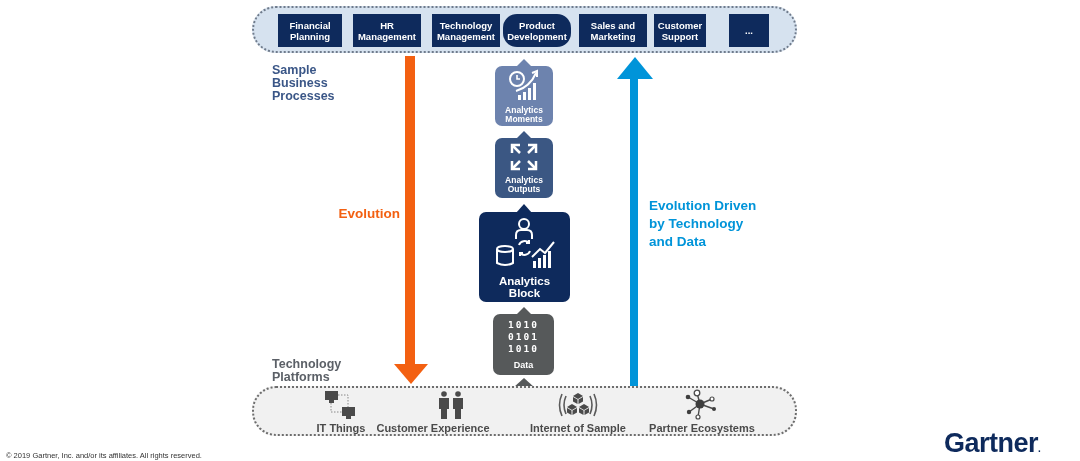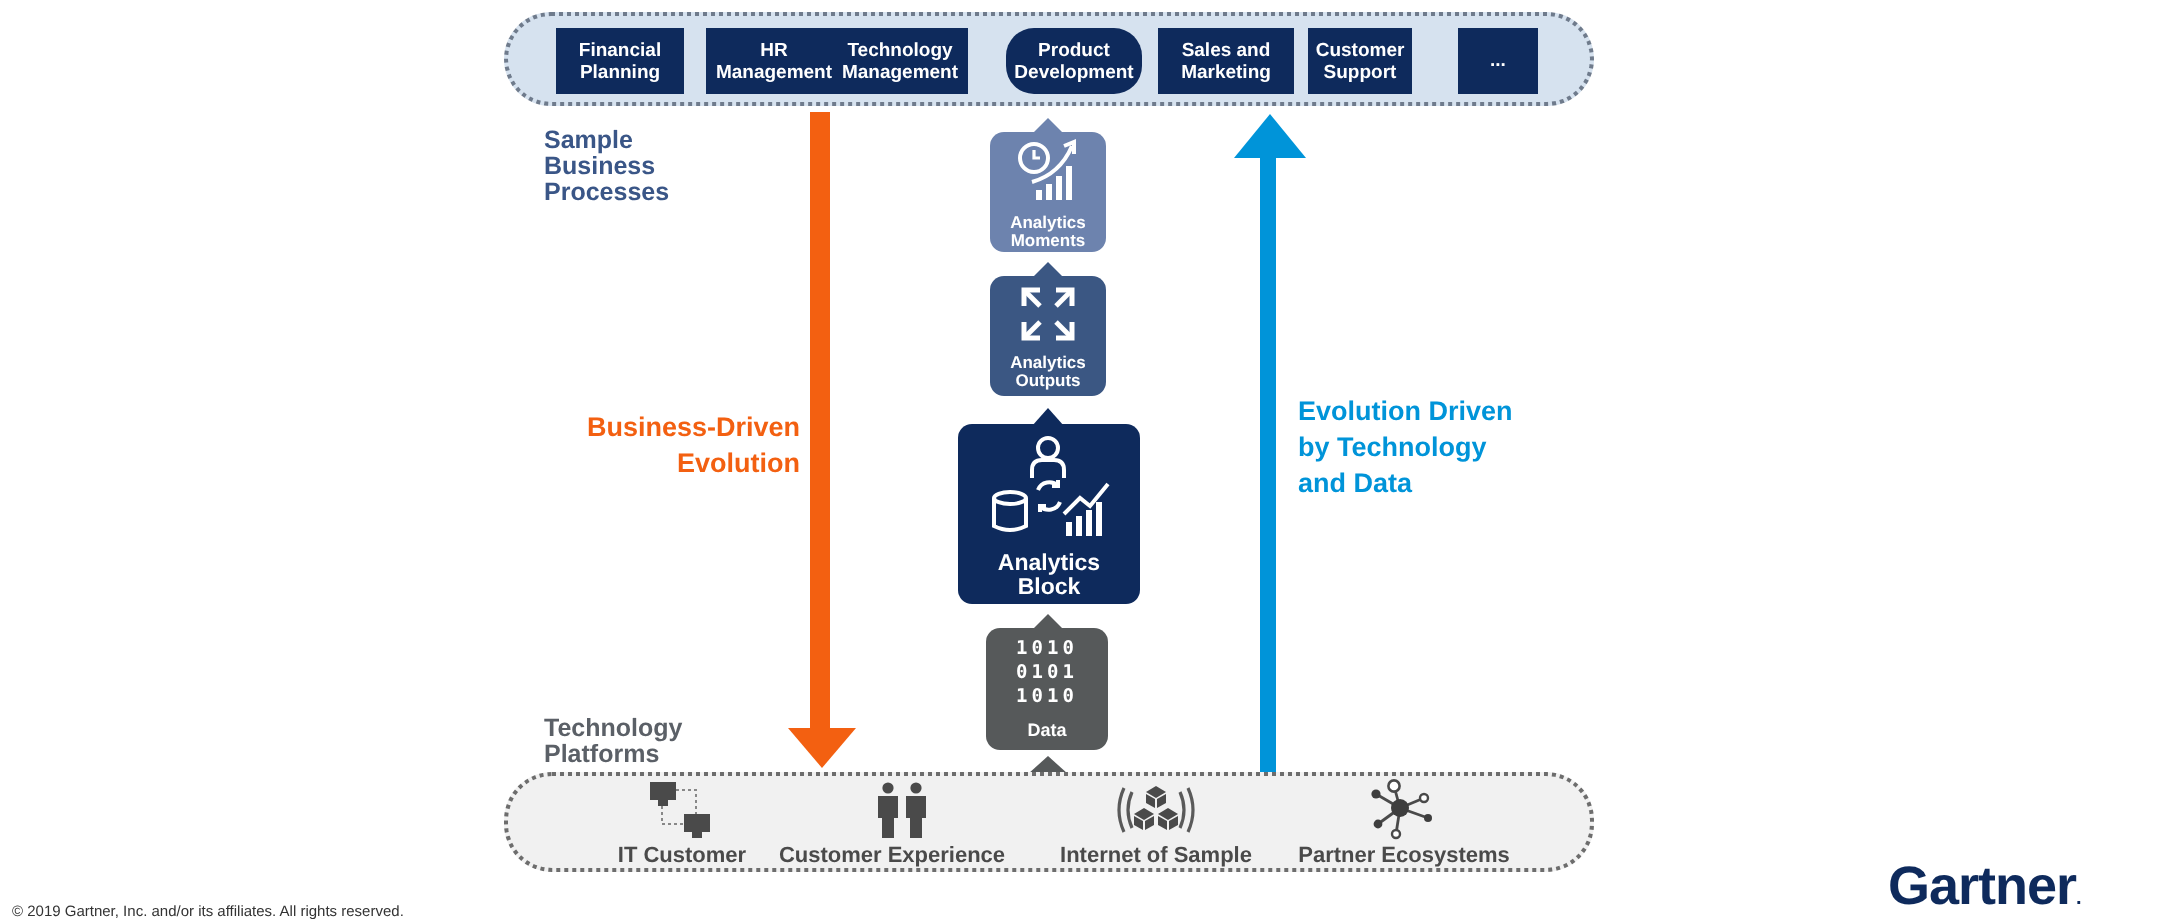--- a/index.html
+++ b/index.html
@@ -44,21 +44,21 @@
 </head>
 <body>
 
 <div class="abs top-band"></div>
 <div class="abs proc" style="left:278px;width:64px;">
     <span>Financial Planning</span>
   </div>
 <div class="abs proc" style="left:353px;width:68px;">
     <span>HR Management</span>
   </div>
-<div class="abs proc" style="left:416px;width:68px;">
+<div class="abs proc" style="left:432px;width:68px;">
     <span>Technology Management</span>
   </div>
 <div class="abs proc" style="left:503px;width:68px;border-radius:14px;">
     <span>Product Development</span>
   </div>
 <div class="abs proc" style="left:579px;width:68px;">
     <span>Sales and Marketing</span>
   </div>
 <div class="abs proc" style="left:654px;width:52px;">
     <span>Customer Support</span>
@@ -69,21 +69,20 @@
 
 <div class="abs label-blue" style="left:272px;top:64px;">
   <div>Sample</div>
   <div>Business</div>
   <div>Processes</div>
 </div>
 
 <div class="abs orange-shaft"></div>
 <div class="abs orange-head"></div>
 <div class="abs orange-text" style="left:262px;top:205px;width:138px;">
-  <div>Business-Driven</div>
   <div>Evolution</div>
 </div>
 
 <div class="abs blue-head"></div>
 <div class="abs blue-shaft"></div>
 <div class="abs blue-text" style="left:649px;top:197px;">
   <div>Evolution Driven</div>
   <div>by Technology</div>
   <div>and Data</div>
 </div>
@@ -169,31 +168,31 @@
 
 <div class="abs bottom-band"></div>
 
 <svg class="abs" style="left:324px;top:390px;" width="34" height="30" viewBox="0 0 34 30">
   <rect x="1" y="1" width="13" height="9" fill="#4a4a4a"></rect>
     <rect x="5" y="10" width="5" height="3" fill="#4a4a4a"></rect>
   <rect x="18" y="17" width="13" height="9" fill="#4a4a4a"></rect>
     <rect x="22" y="26" width="5" height="3" fill="#4a4a4a"></rect>
   <path d="M7 13 V22 H18 M14 5 H24 V17" stroke="#888" stroke-width="1" stroke-dasharray="1.5,1.5" fill="none"></path>
 </svg>
-<div class="abs plat-label" style="left:300px;width:82px;">IT Customer</div>
+<div class="abs plat-label" style="left:300px;width:82px;">IT Things</div>
 
 <svg class="abs" style="left:437px;top:391px;" width="28" height="29" viewBox="0 0 28 29">
   <g fill="#4a4a4a">
     <circle cx="7" cy="3" r="2.8"></circle>
       <path d="M2 7 H12 V18 H10 V28 H4 V18 H2 Z"></path>
     <circle cx="21" cy="3" r="2.8"></circle>
       <path d="M16 7 H26 V18 H24 V28 H18 V18 H16 Z"></path>
   </g>
 </svg>
-<div class="abs plat-label" style="left:386px;width:120px;">Customer Experience</div>
+<div class="abs plat-label" style="left:373px;width:120px;">Customer Experience</div>
 
 <svg class="abs" style="left:556px;top:390px;" width="44" height="30" viewBox="0 0 44 30">
   <g stroke="#5a5a5a" stroke-width="1.6" fill="none">
     <path d="M6 4 Q1 15 6 26"></path>
       <path d="M10 6 Q6 15 10 24"></path>
     <path d="M38 4 Q43 15 38 26"></path>
       <path d="M34 6 Q38 15 34 24"></path>
   </g>
   <g fill="#4a4a4a">
     <path d="M22 3 L27 6 L22 9 L17 6 Z"></path>

